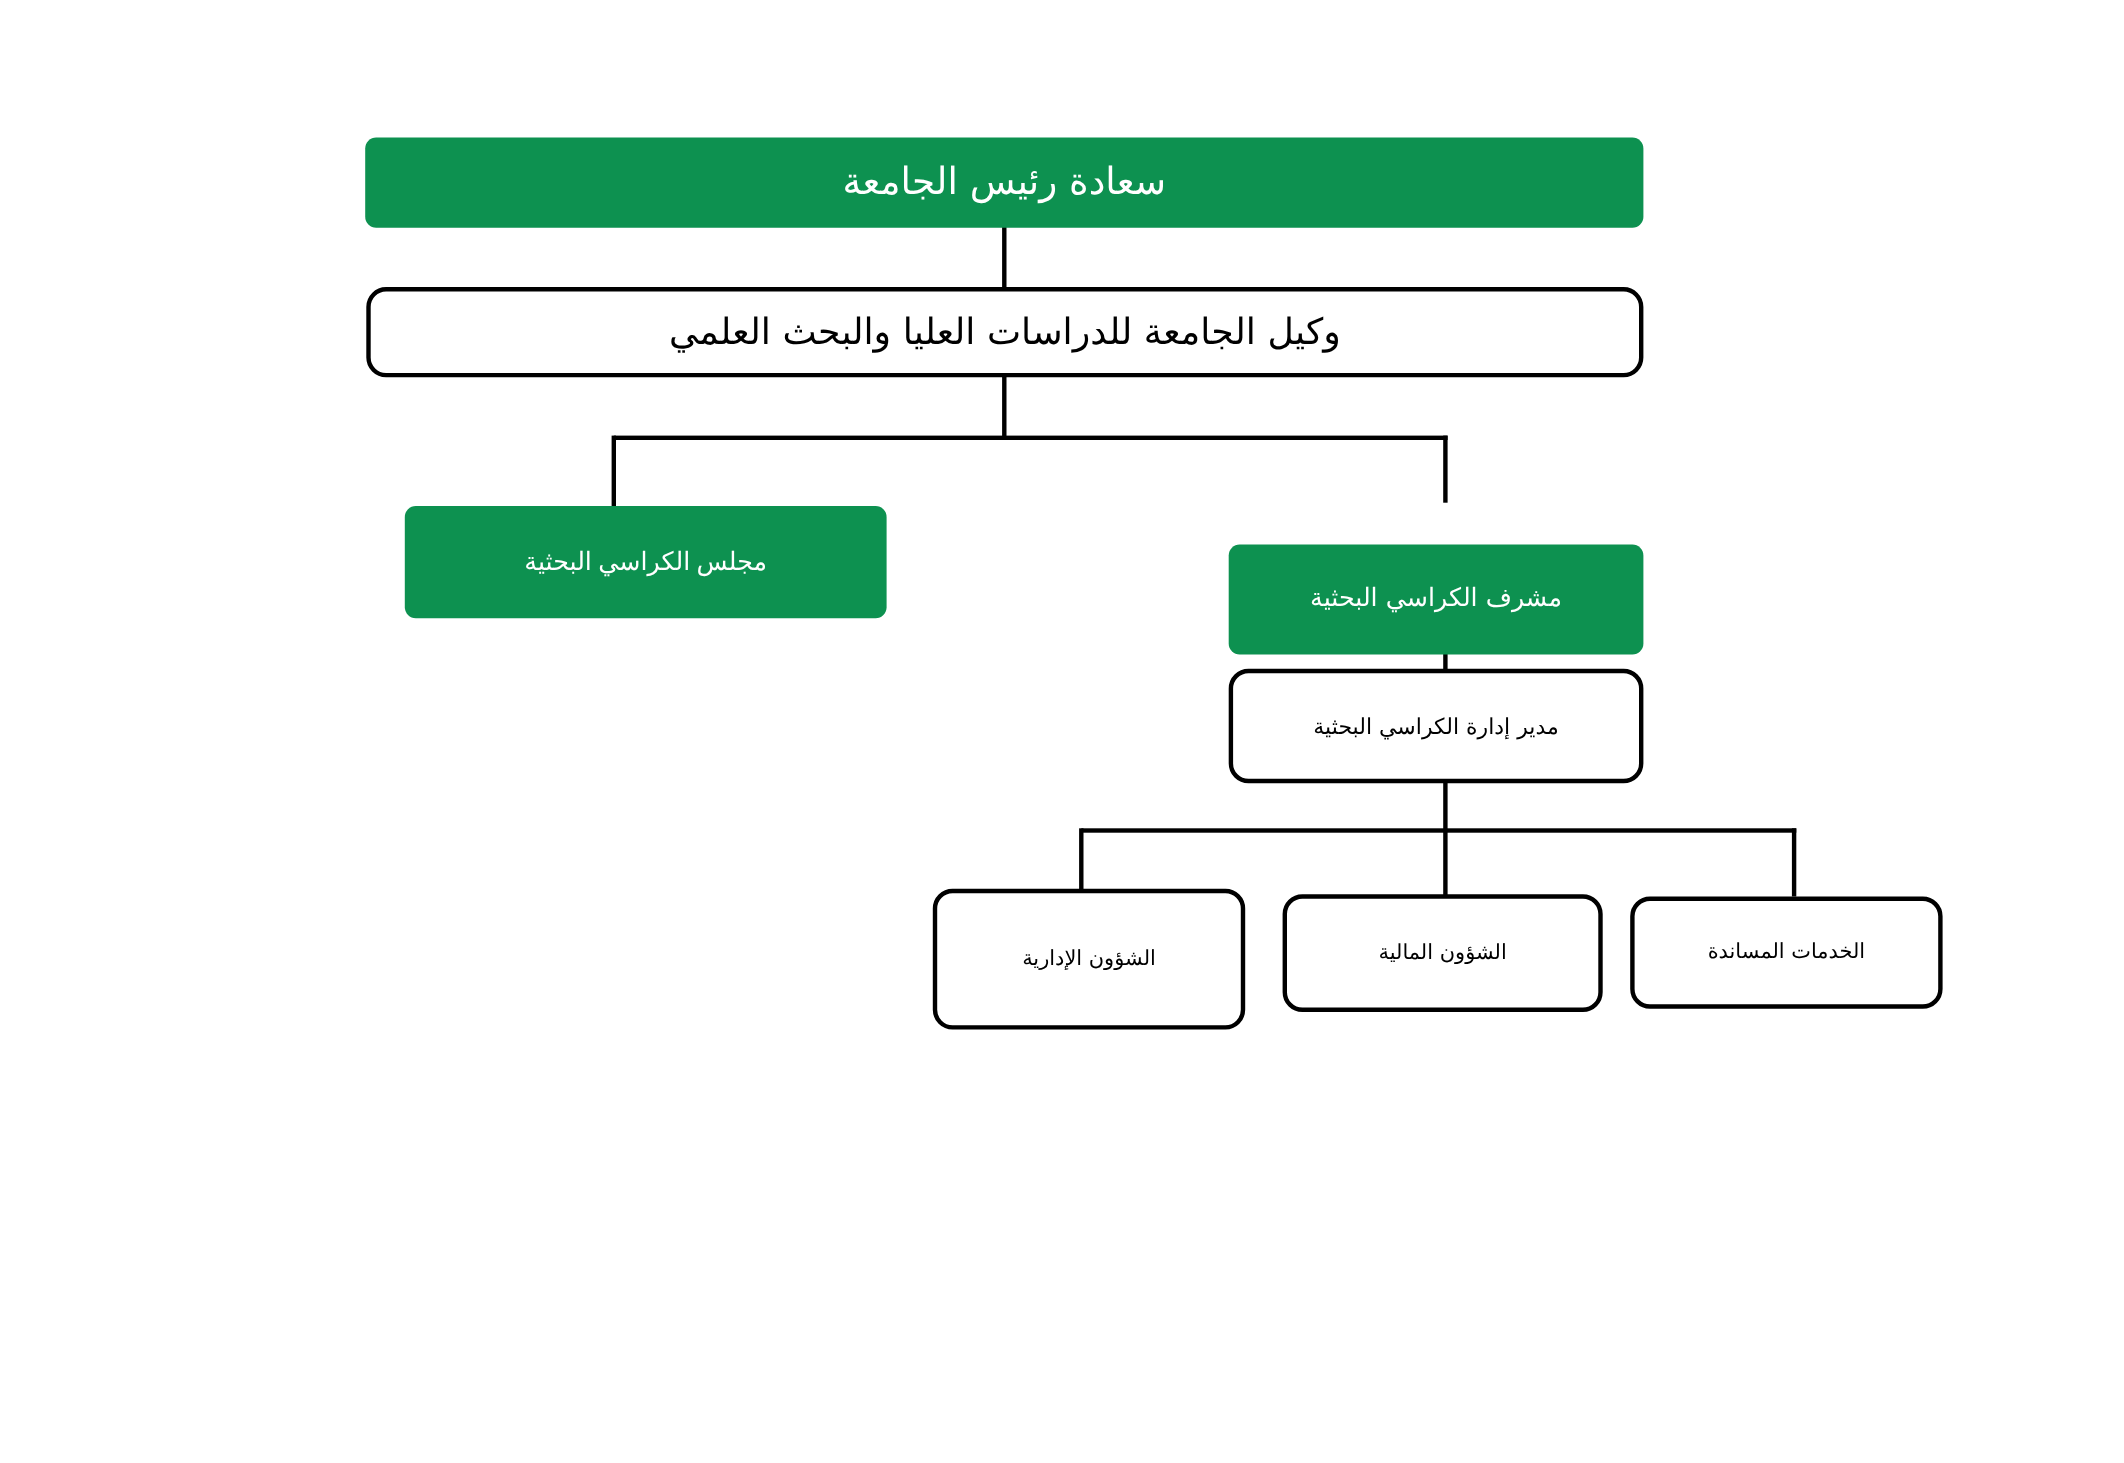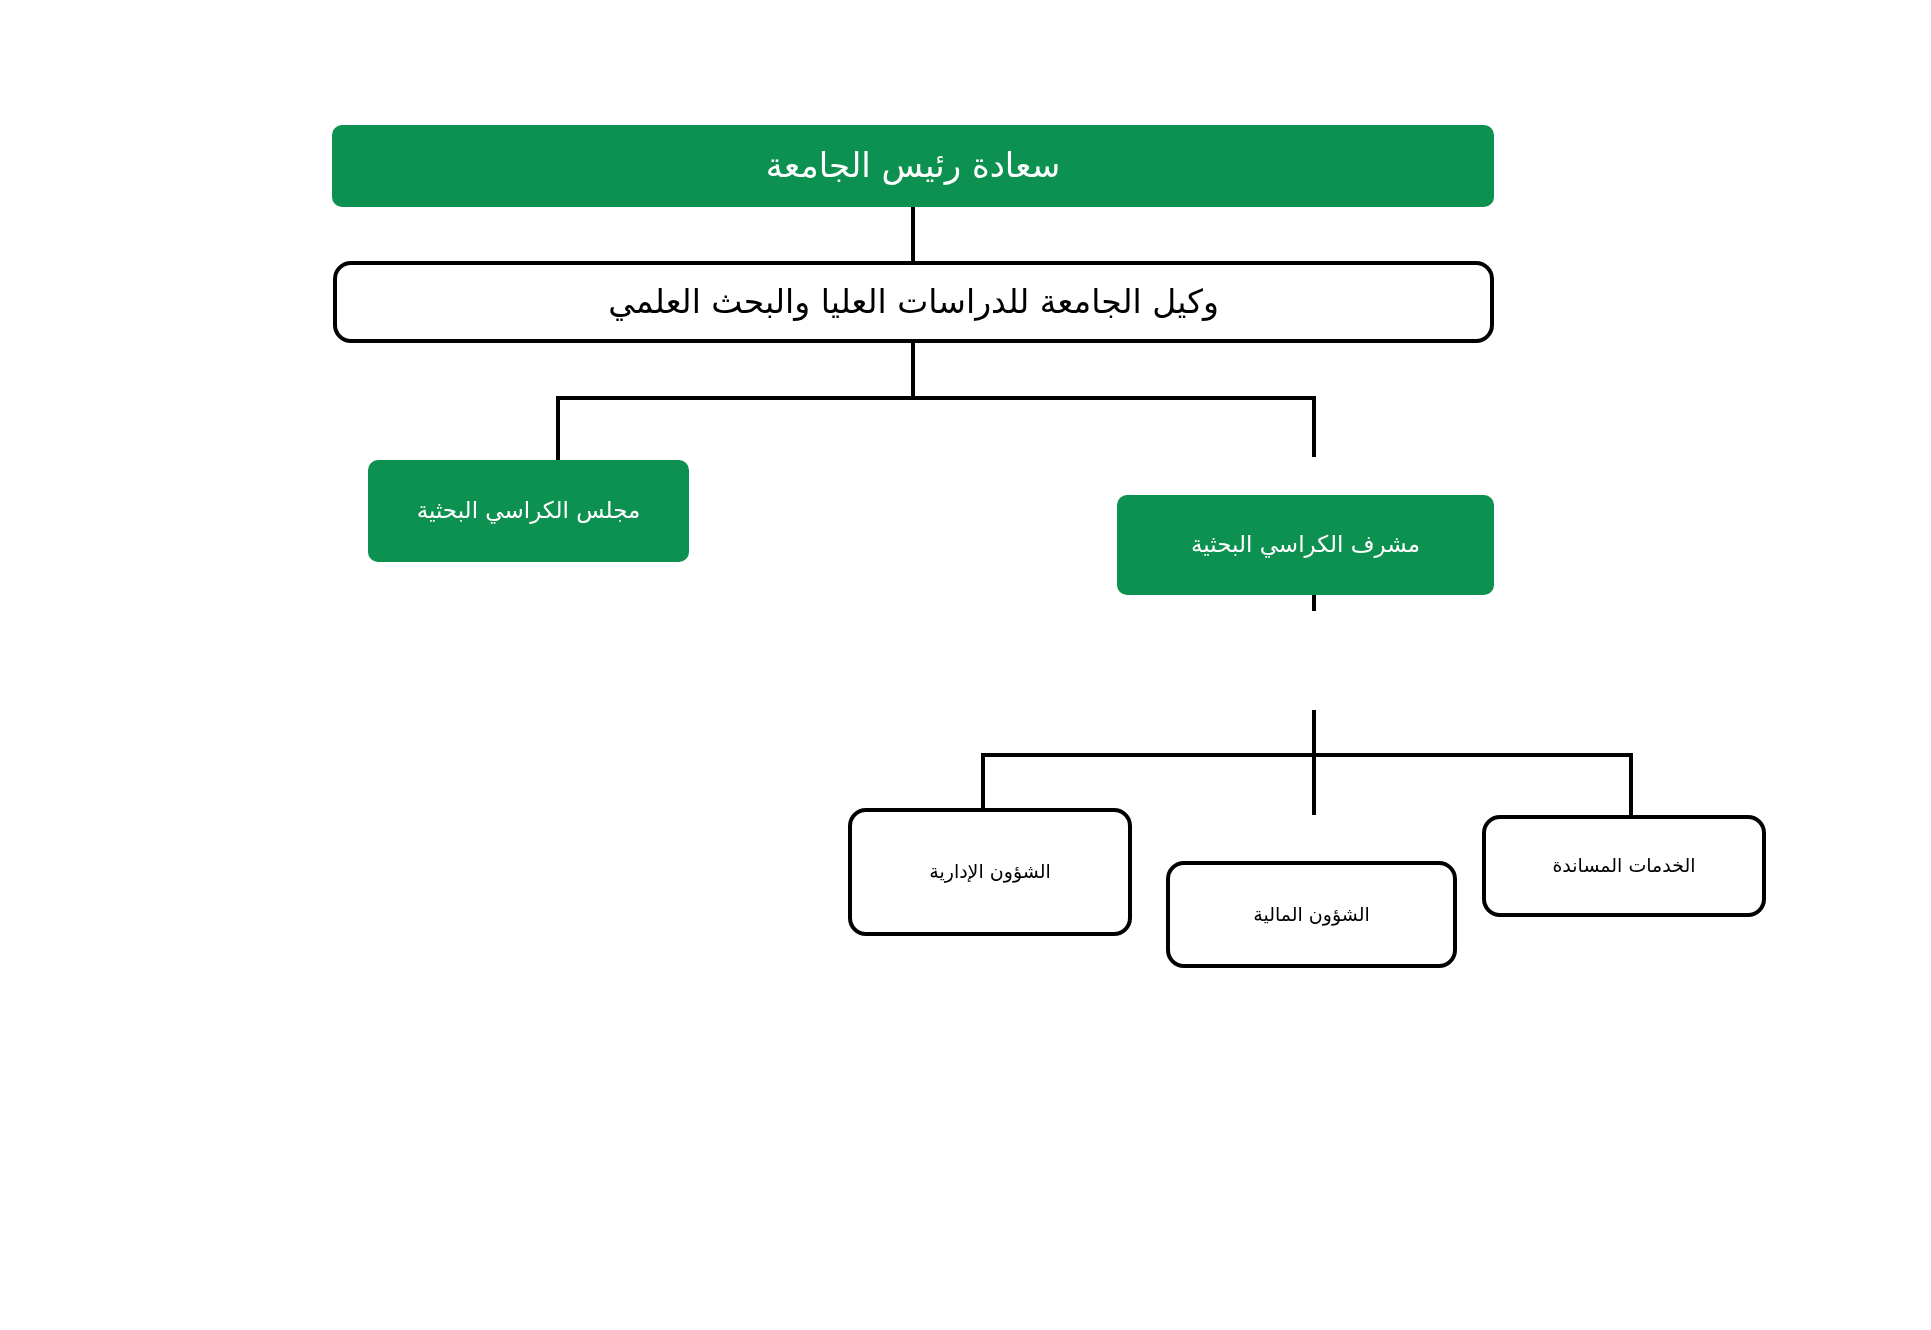--- a/index.html
+++ b/index.html
@@ -87,34 +87,37 @@
   <div class="conn conn-v" style="left:1629px; top:753px; height:62px;"></div>
 
   <div class="node node-white t-lg" style="left:333px; top:261px; width:1161px; height:82px;">
     <span class="node-label">وكيل الجامعة للدراسات العليا والبحث العلمي</span>
   </div>
 
   <div class="node node-green t-xl" style="left:332px; top:125px; width:1162px; height:82px;">
     <span class="node-label">سعادة رئيس الجامعة</span>
   </div>
 
-  <div class="node node-green t-md" style="left:368px; top:460px; width:321px; height:102px;">
+  <div class="node node-green t-md" style="left:368px; top:460px; width:438px; height:102px;font-family:Liberation Serif, serif;">
     <span class="node-label">مجلس الكراسي البحثية</span>
   </div>
 
   <div class="node node-green t-md" style="left:1117px; top:455px; width:377px; height:100px;margin-top:40px;">
     <span class="node-label">مشرف الكراسي البحثية</span>
   </div>
 
+  <div class="node node-white t-sm" style="left:1117px; top:608px; width:377px; height:104px;">
+    <span class="node-label">مدير إدارة الكراسي البحثية</span>
+  </div>
 
   <div class="node node-white t-xs" style="left:848px; top:808px; width:284px; height:128px;">
     <span class="node-label">الشؤون الإدارية</span>
   </div>
 
-  <div class="node node-white t-xs" style="left:1166px; top:813px; width:291px; height:107px;margin-top:48px;">
+  <div class="node node-white t-xs" style="left:1166px; top:813px; width:291px; height:107px;">
     <span class="node-label">الشؤون المالية</span>
   </div>
 
   <div class="node node-white t-xs" style="left:1482px; top:815px; width:284px; height:102px;">
     <span class="node-label">الخدمات المساندة</span>
   </div>
 
 </div>
 
 </body></html>

